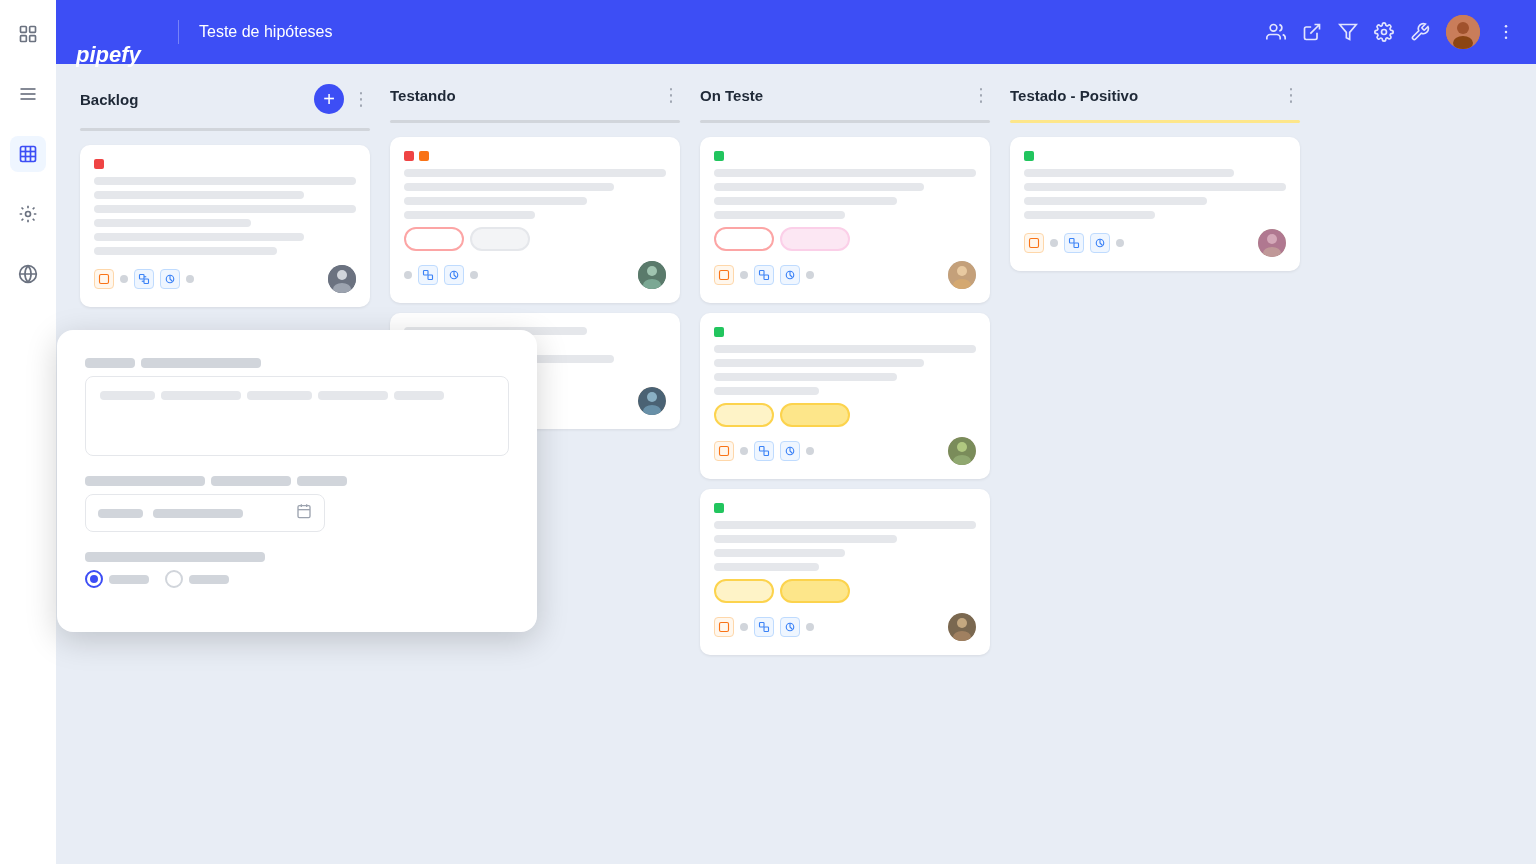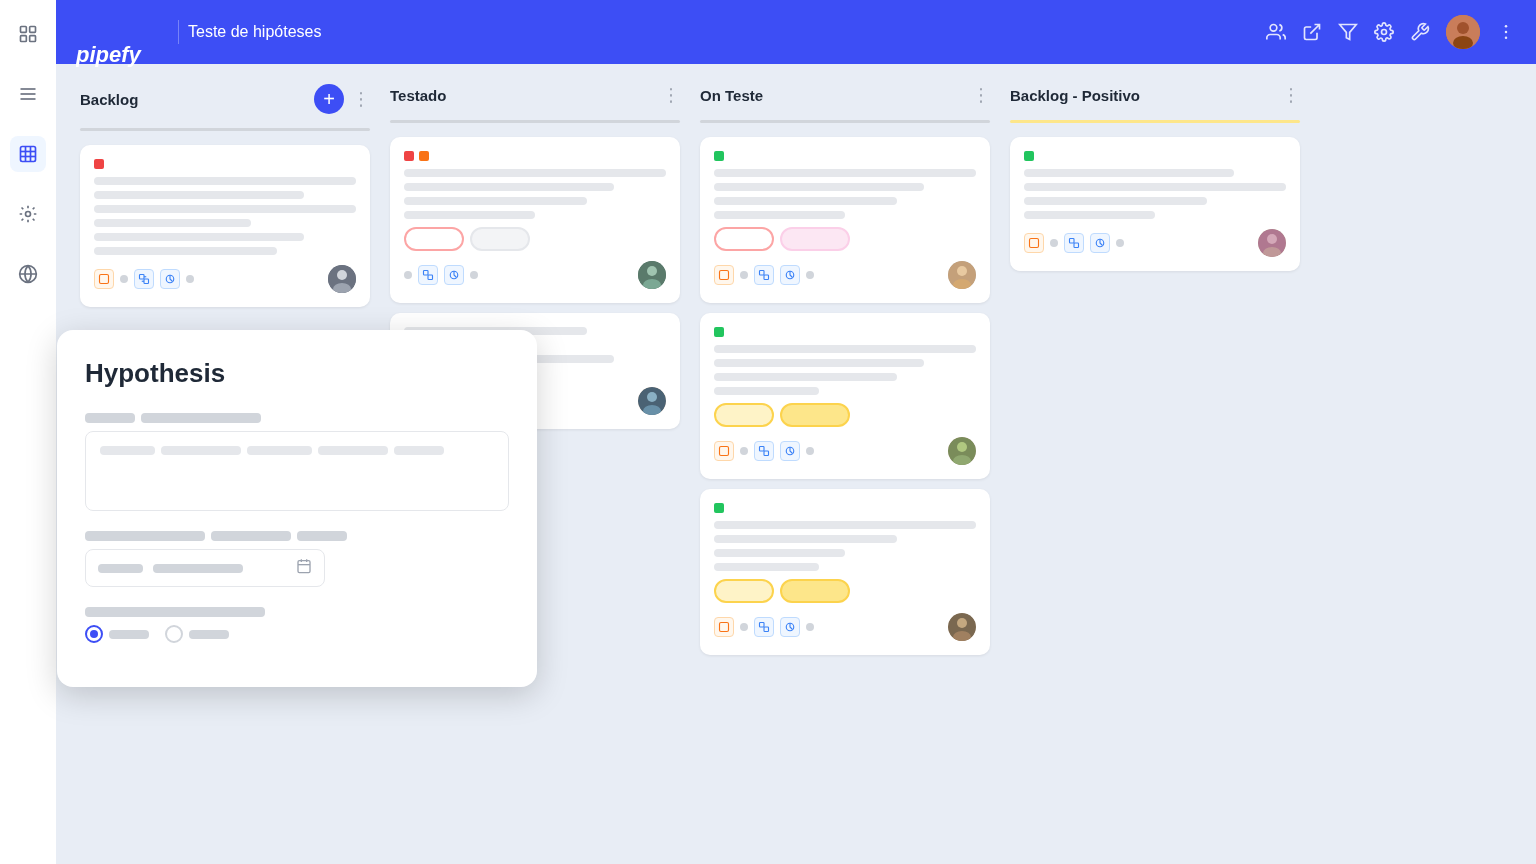--- a/index.html
+++ b/index.html
@@ -50,21 +50,21 @@
       height: 64px;
       display: flex;
       align-items: center;
       padding: 0 20px;
       flex-shrink: 0;
     }
     .header-title {
       color: #fff;
       font-size: 16px;
       font-weight: 500;
-      margin-left: 9px;
+      margin-left: 20px;
     }
     .header-divider {
       width: 1px;
       height: 24px;
       background: rgba(255,255,255,0.3);
       margin-left: 12px;
     }
     .header-spacer { flex: 1; }
     .header-actions {
       display: flex;
@@ -525,21 +525,21 @@
                 <ellipse cx="14" cy="24" rx="9" ry="6" fill="#9ca3af"></ellipse>
               </svg>
             </div>
           </div>
         </div>
       </div>
     </div>
 
     <div class="column">
       <div class="column-header">
-        <span class="column-title">Testado</span>
+        <span class="column-title">Testando</span>
         <span class="column-menu">⋮</span>
       </div>
       <div class="column-line"></div>
 
       <div class="card">
         <div class="card-dots">
             <div class="dot dot-red"></div>
             <div class="dot" style="background:#f97316;width:10px;height:10px;border-radius:2px;"></div>
           </div>
         <div class="card-line w-full"></div>
@@ -743,21 +743,21 @@
               <circle cx="14" cy="10" r="5" fill="#c4a880"></circle>
               <ellipse cx="14" cy="24" rx="9" ry="6" fill="#a08060"></ellipse>
             </svg>
           </div>
         </div>
       </div>
     </div>
 
     <div class="column">
       <div class="column-header">
-        <span class="column-title">Backlog - Positivo</span>
+        <span class="column-title">Testado - Positivo</span>
         <span class="column-menu">⋮</span>
       </div>
       <div class="column-line" style="background:#fde68a;"></div>
 
       <div class="card">
         <div class="card-dots">
             <div class="dot dot-green"></div>
           </div>
         <div class="card-line w-80"></div>
         <div class="card-line w-full"></div>
@@ -794,21 +794,20 @@
           </div>
         </div>
       </div>
     </div>
 
   </div>
 </div>
 
 <div class="overlay-form">
   <div class="form-body">
-    <div class="form-title">Hypothesis</div>
 
     <div class="form-label">
       <div class="label-block w-short"></div>
       <div class="label-block w-long"></div>
     </div>
     <div class="form-textarea">
       <div class="textarea-placeholder">
         <div class="ph-block" style="width:55px;"></div>
         <div class="ph-block" style="width:80px;"></div>
         <div class="ph-block" style="width:65px;"></div>

